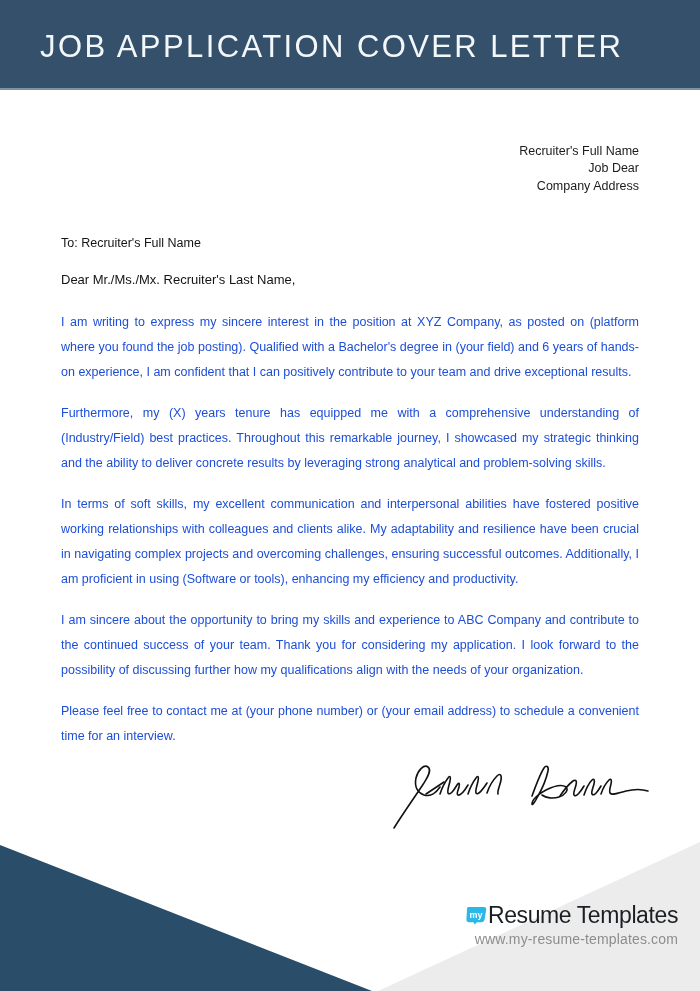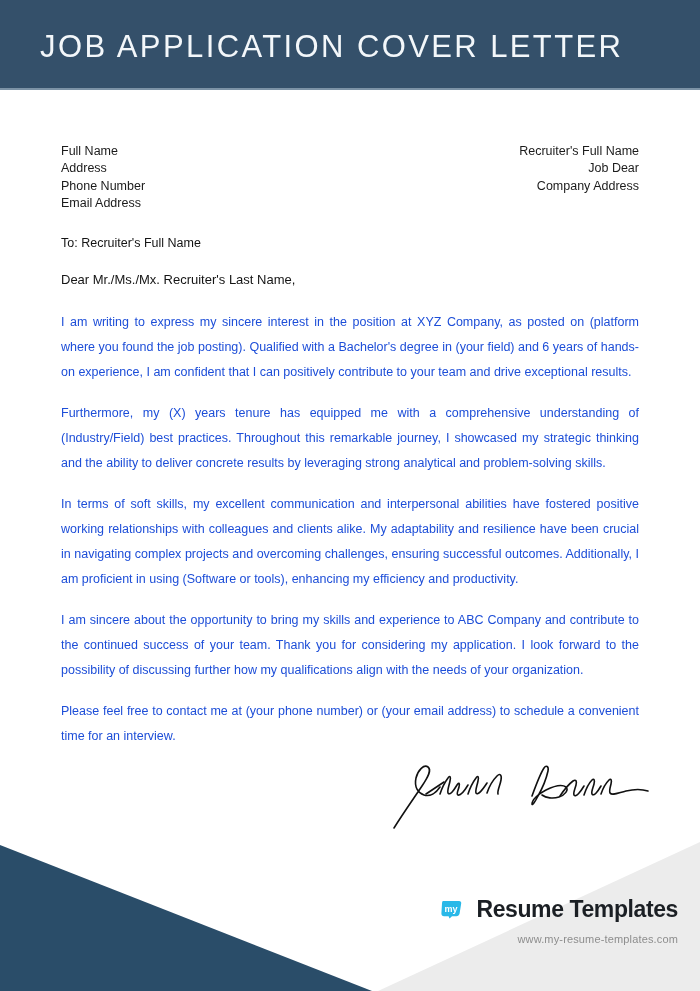--- a/index.html
+++ b/index.html
@@ -140,61 +140,55 @@
   .logo-wrap {
     position: absolute;
     right: 22px;
     bottom: 46px;
     text-align: right;
   }
   .logo-row {
     display: flex;
     align-items: center;
     justify-content: flex-end;
-    gap: 14px;
+    gap: 1px;
   }
   .logo-badge {
     display: inline-block;
     width: 22px;
     height: 19px;
     position: relative;
   }
   .logo-badge svg { display: block; }
   .logo-text {
     font-size: 23px;
     line-height: 23px;
-    font-weight: bold;
+    font-weight: normal;
     color: #1b1f24;
     letter-spacing: -0.4px;
     white-space: nowrap;
   }
   .logo-url {
-    margin-top: 13px;
-    font-size: 11px;
+    margin-top: 7px;
+    font-size: 14px;
     line-height: 11px;
     color: #8d8d8d;
     letter-spacing: 0.15px;
     white-space: nowrap;
   }
 </style>
 </head>
 <body>
 
 <div class="page">
 
   <div class="header-band"></div>
   <div class="header-underline"></div>
   <div class="header-title">JOB APPLICATION COVER LETTER</div>
 
-  <div class="contact-left">
-    <span class="contact-line">Full Name</span>
-    <span class="contact-line">Address</span>
-    <span class="contact-line">Phone Number</span>
-    <span class="contact-line">Email Address</span>
-  </div>
 
   <div class="contact-right">
     <span class="contact-line">Recruiter's Full Name</span>
     <span class="contact-line">Job Dear</span>
     <span class="contact-line">Company Address</span>
   </div>
 
   <div class="letter">
     <p class="addressee">To: Recruiter's Full Name</p>
     <p class="salutation">Dear Mr./Ms./Mx. Recruiter's Last Name,</p>

